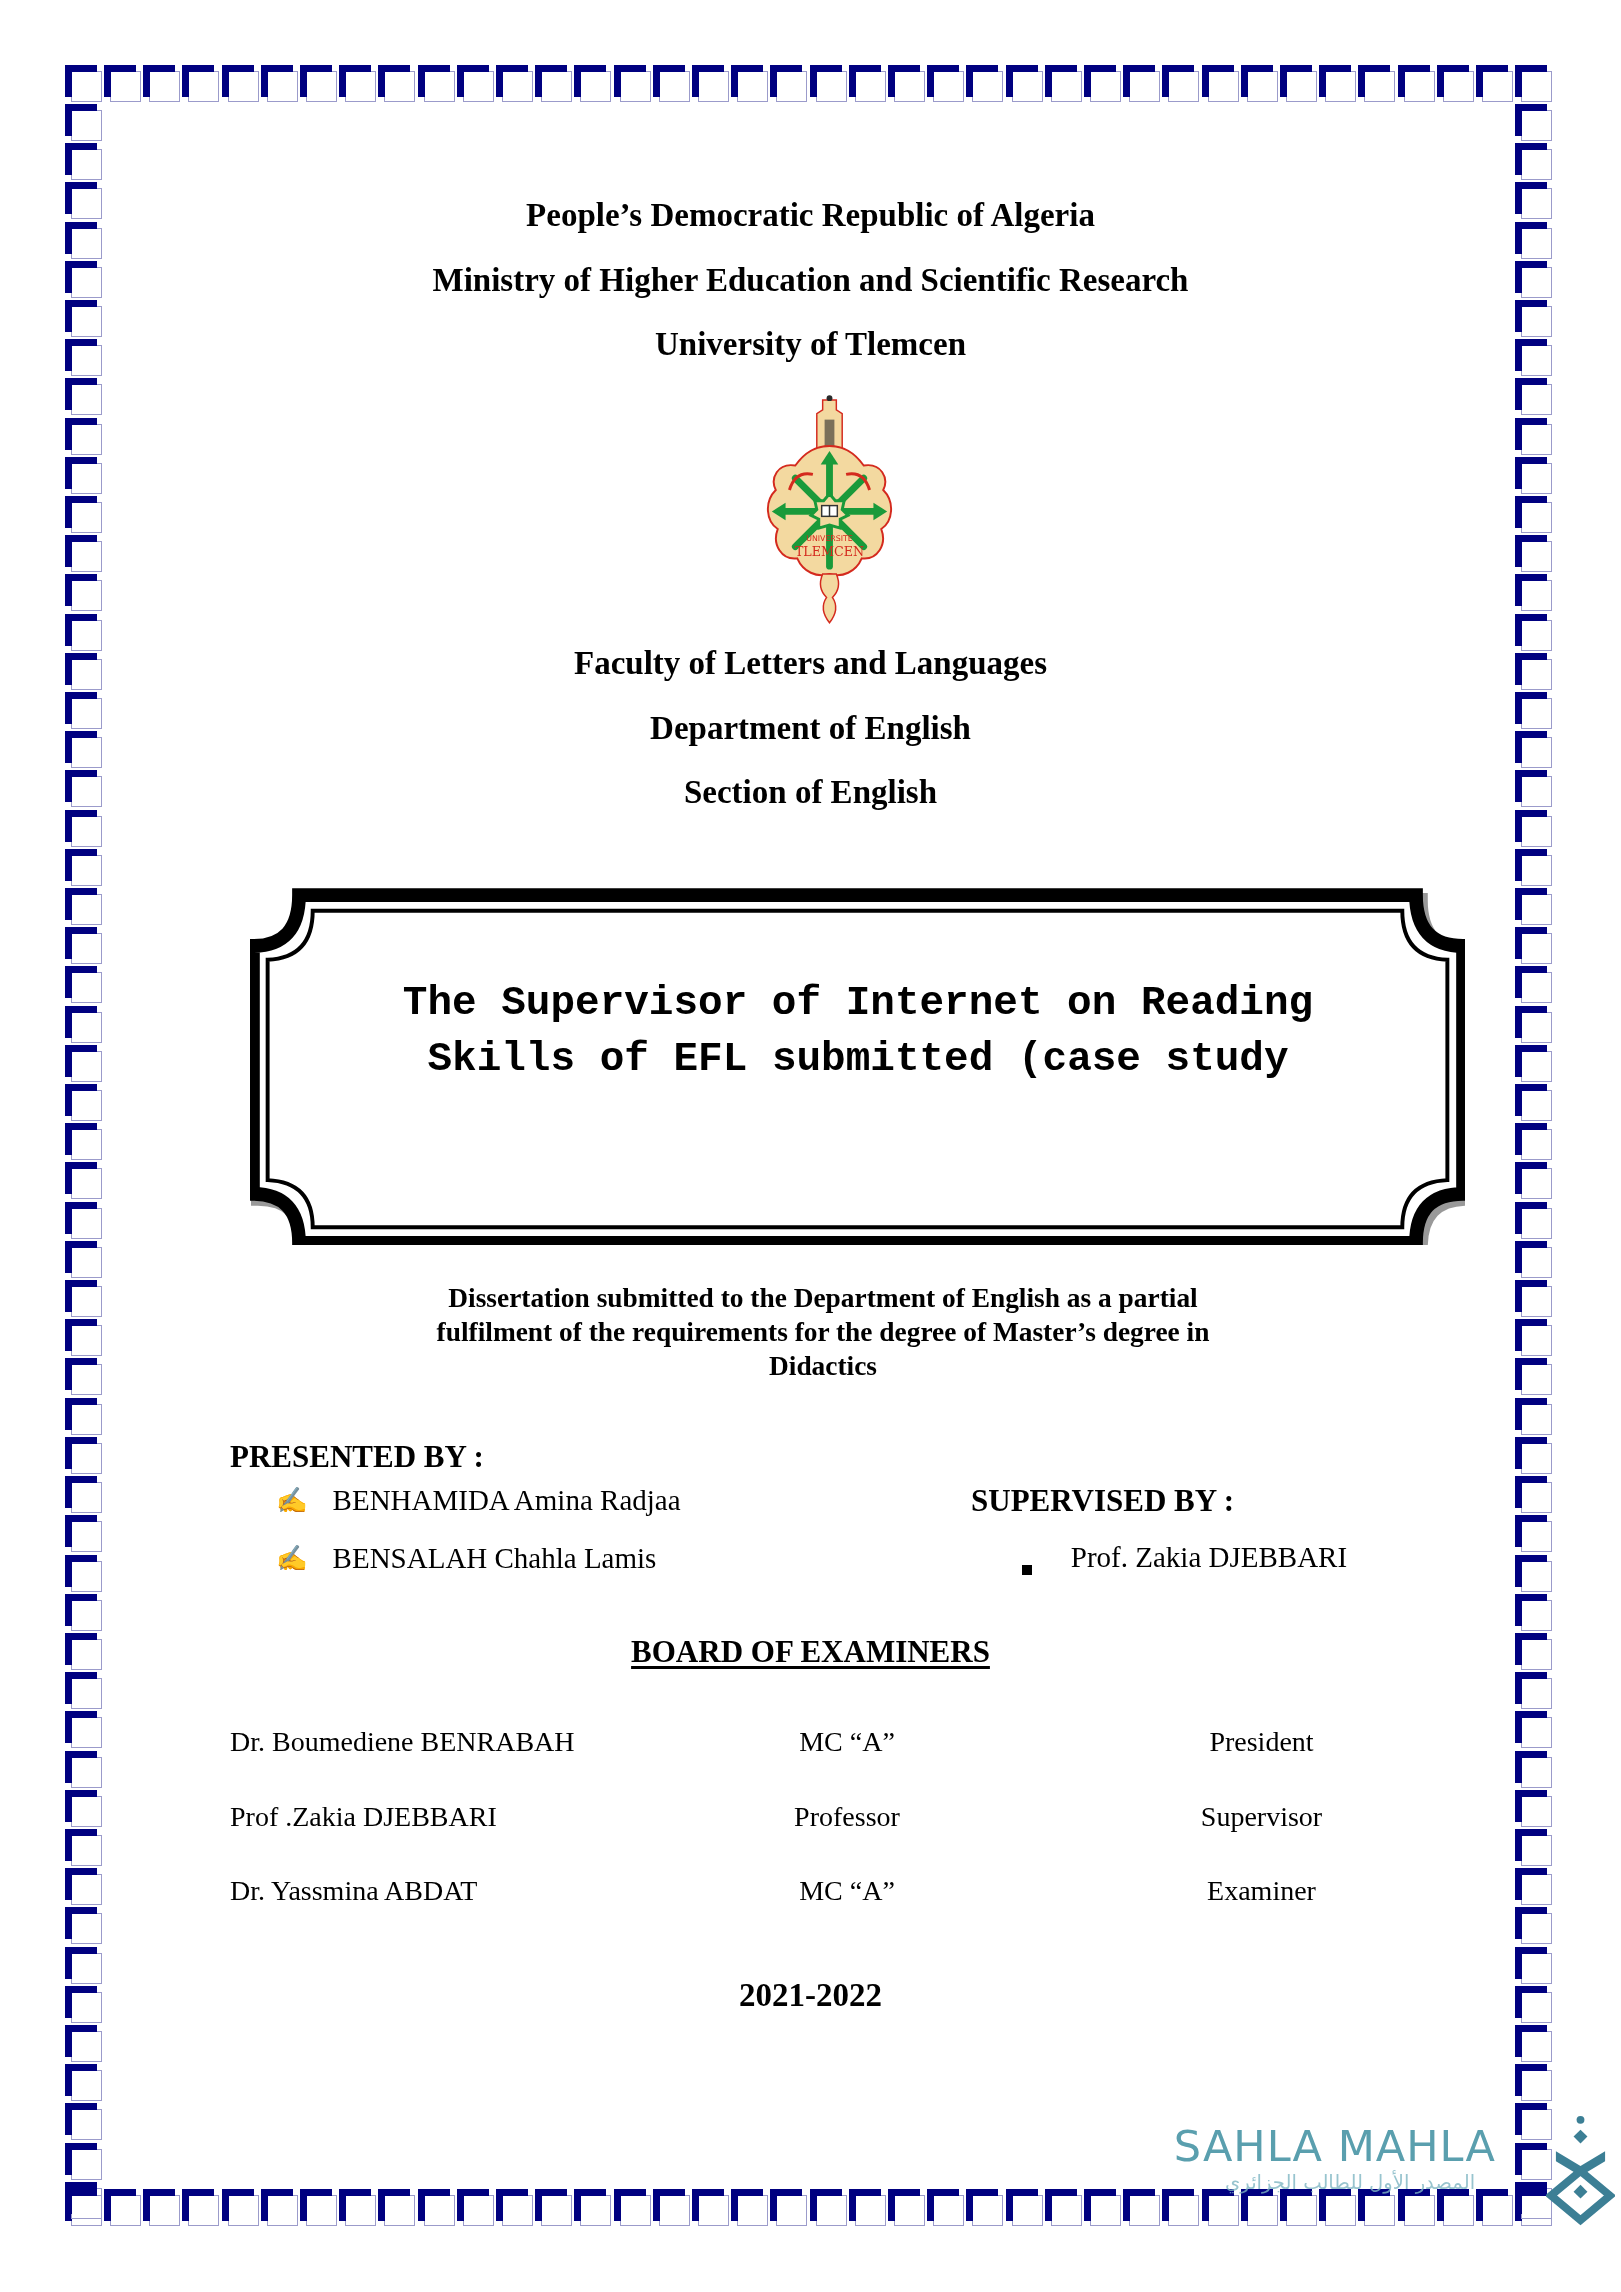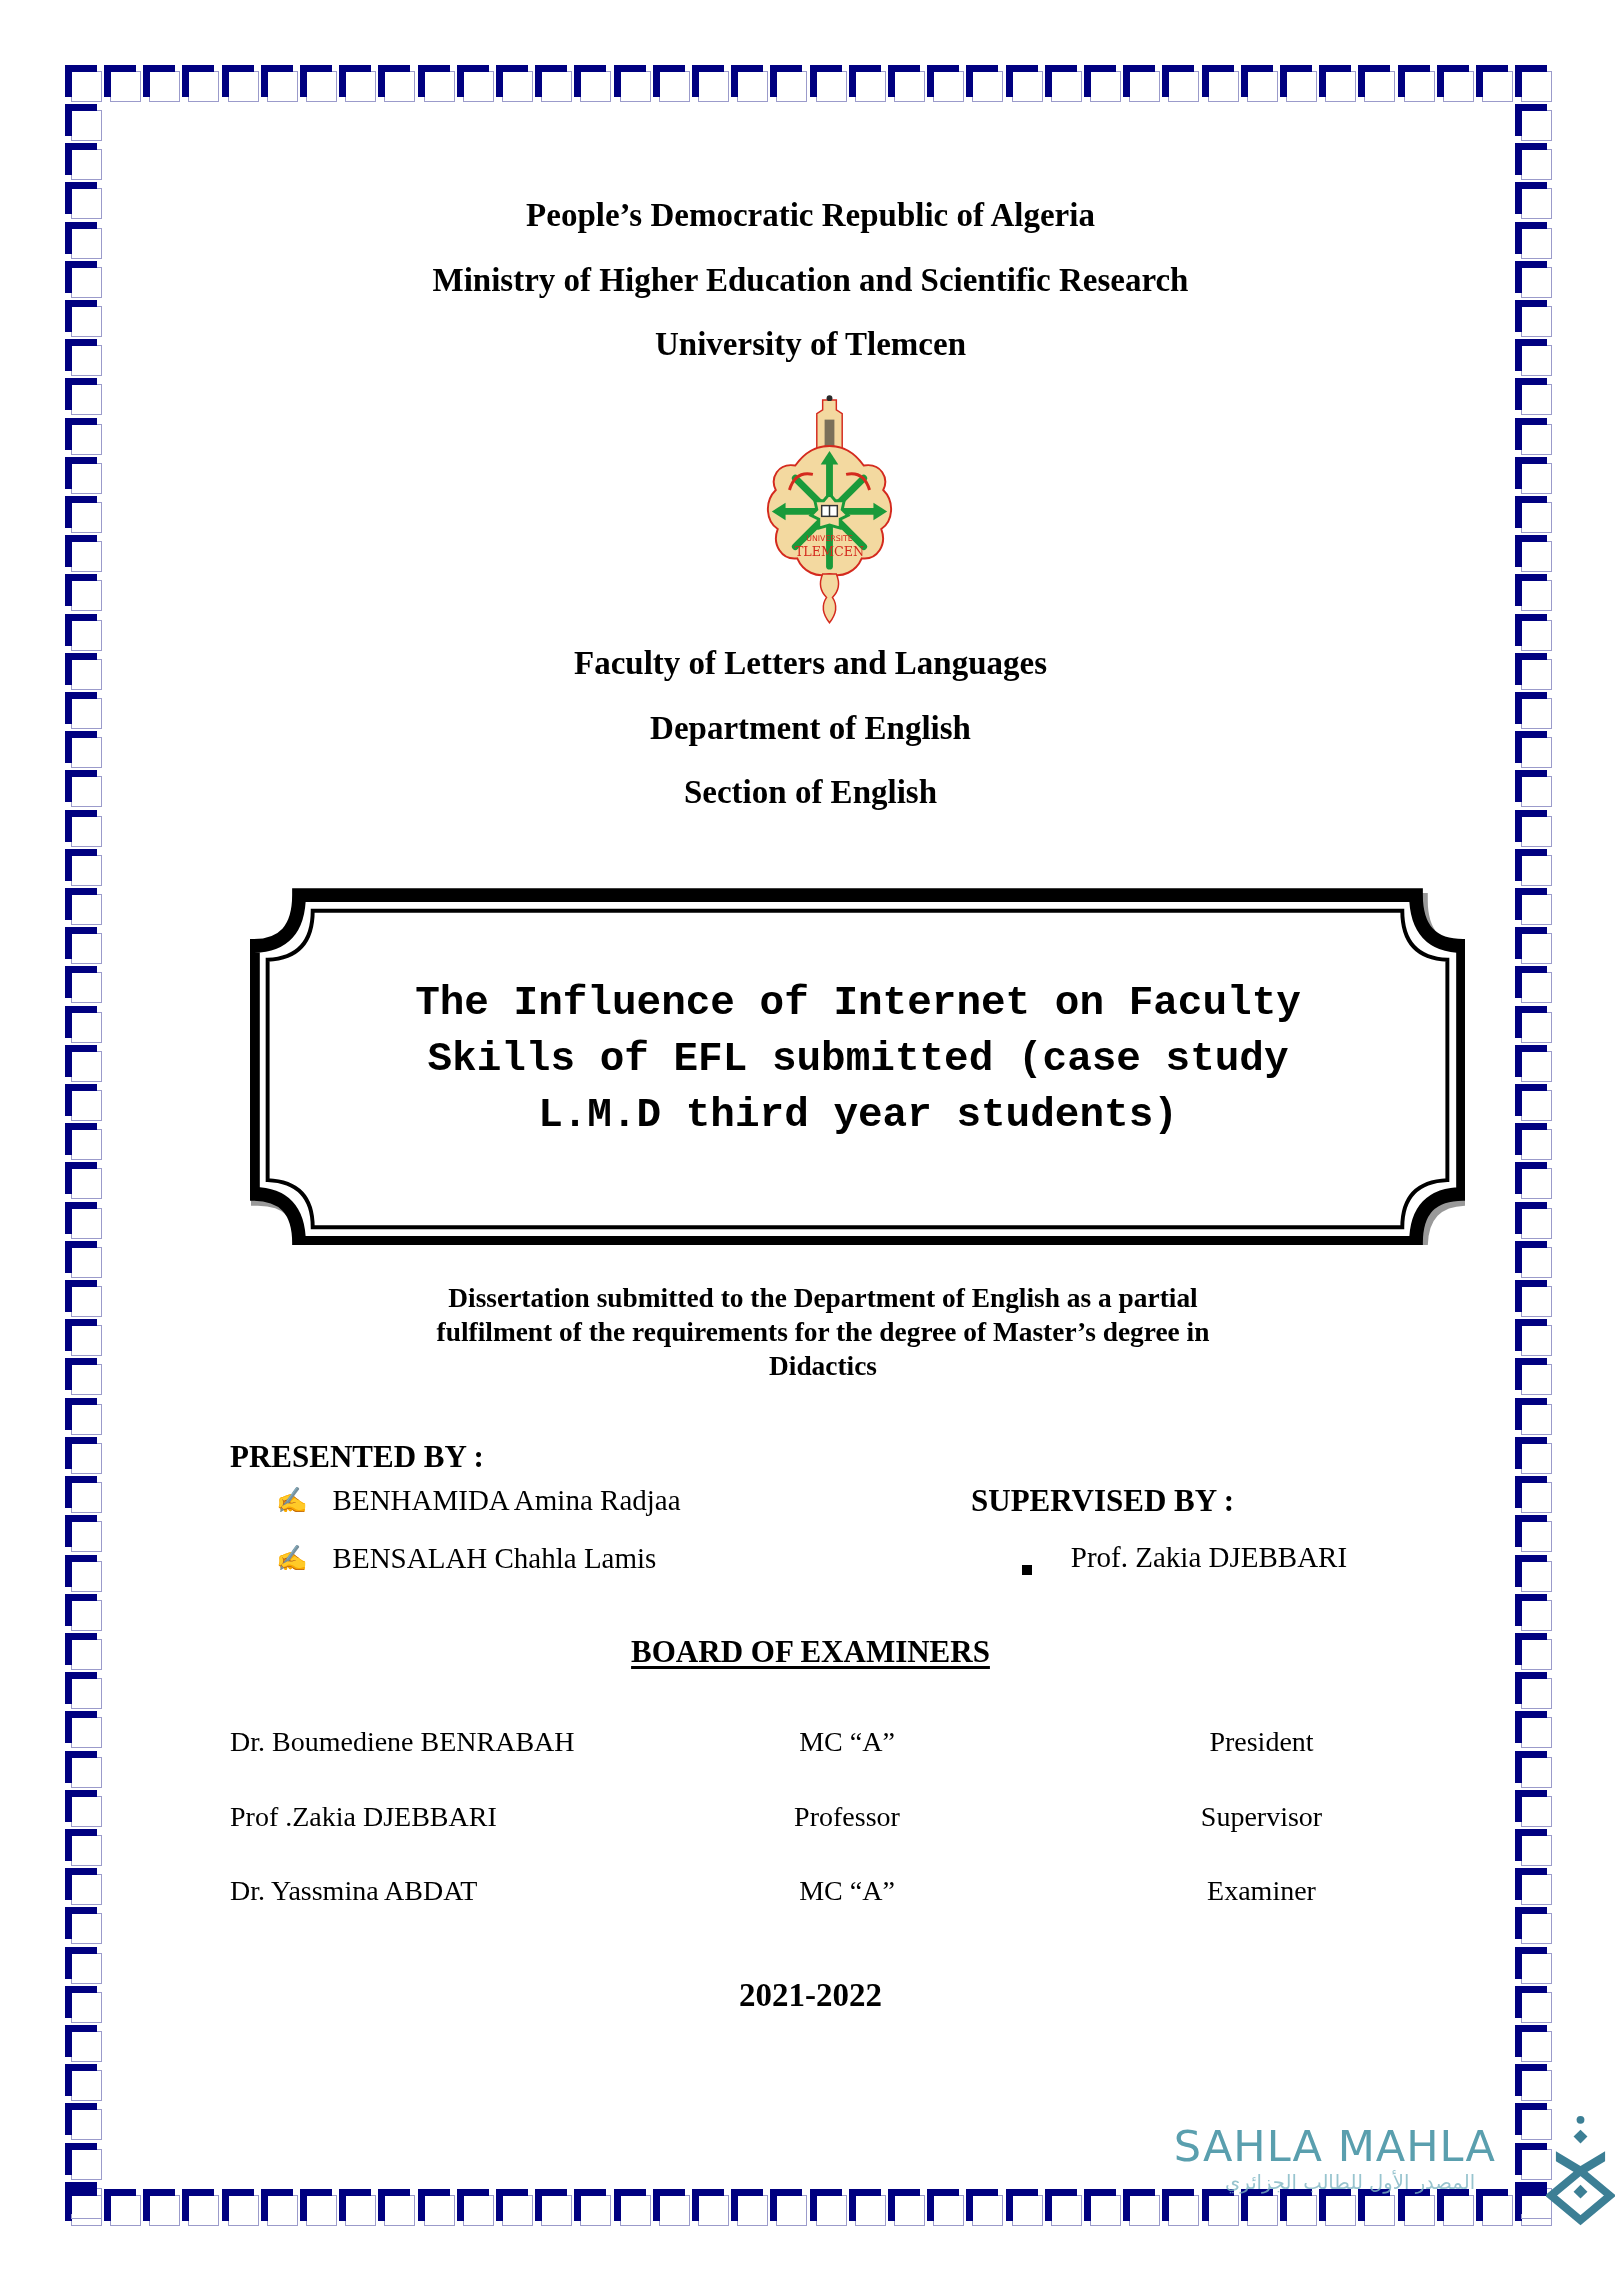--- a/index.html
+++ b/index.html
@@ -1021,23 +1021,22 @@
 
 <div class="title-frame">
   <svg width="1215" height="358" viewBox="0 0 1240 365">
 
     <path d="M50 8 L1190 8 Q1190 60 1238 60 L1238 313 Q1190 313 1190 363 L50 363 Q50 313 3 313 L3 60 Q50 60 50 8 Z" fill="none" stroke="#999" stroke-width="14" transform="translate(5,5)"></path>
     <path d="M50 8 L1190 8 Q1190 60 1238 60 L1238 313 Q1190 313 1190 363 L50 363 Q50 313 3 313 L3 60 Q50 60 50 8 Z" fill="#fff" stroke="#000" stroke-width="14"></path>
     <path d="M64 24 L1176 24 Q1176 72 1222 74 L1222 299 Q1176 301 1176 347 L64 347 Q64 301 18 299 L18 74 Q64 72 64 24 Z" fill="none" stroke="#000" stroke-width="4"></path>
   </svg>
 </div>
 <div class="title-text">
-  <div>The Influence of Internet on Faculty</div>
+  <div>The Supervisor of Internet on Reading</div>
   <div>Skills of EFL submitted (case study</div>
-  <div>L.M.D third year students)</div>
 </div>
 
 <div class="submission">
   <div>Dissertation submitted to the Department of English as a partial</div>
   <div>fulfilment of the requirements for the degree of Master’s degree in</div>
   <div>Didactics</div>
 </div>
 
 <div class="section-h" style="left:230px; top:1439px;">PRESENTED BY :</div>
 <div class="person" style="left:276px; top:1483px;">

